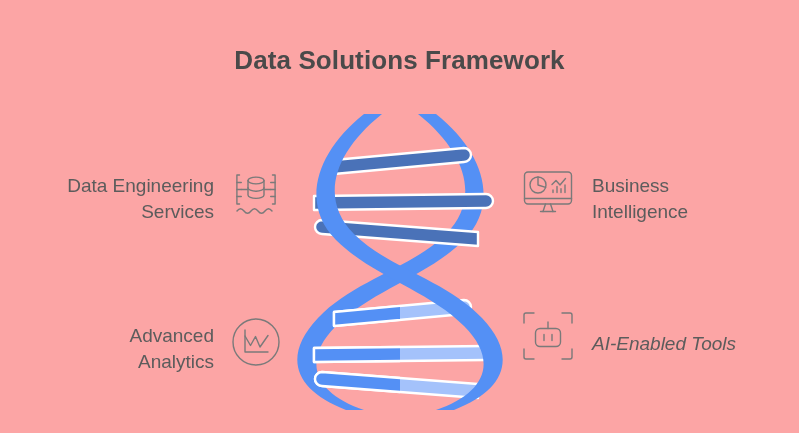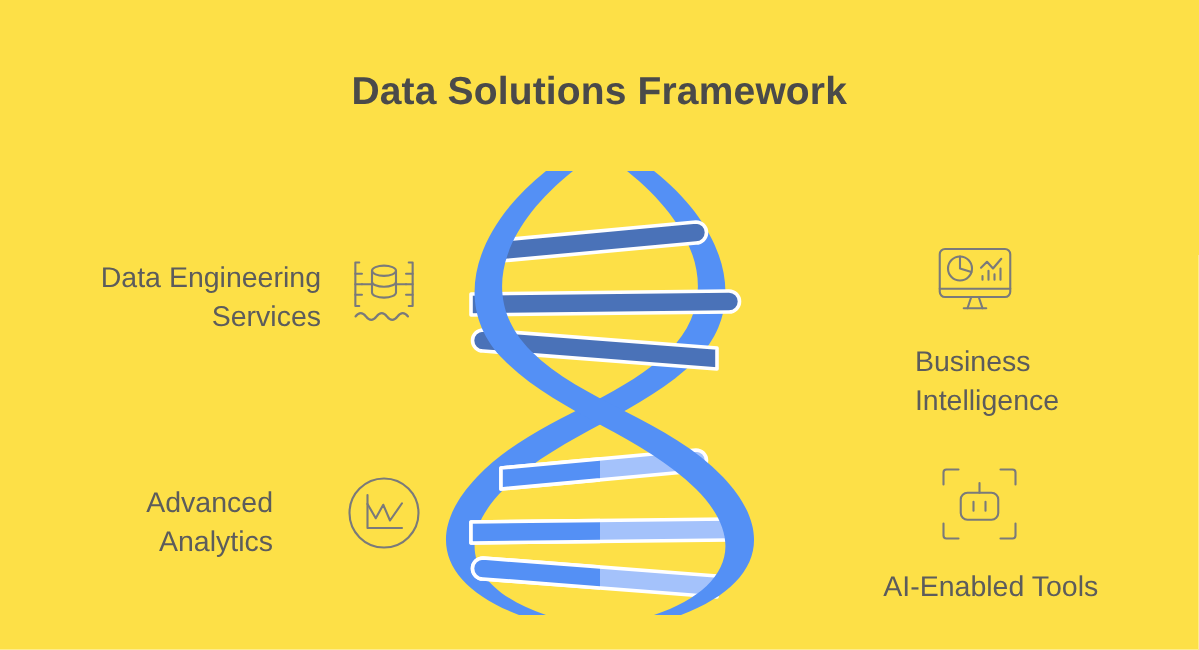--- a/index.html
+++ b/index.html
@@ -11,21 +11,21 @@
     width: 799px;
     height: 433px;
     font-family: "Liberation Sans", sans-serif;
     overflow: hidden;
     position: relative;
   }
 
   #slide {
     position: absolute;
     inset: 0;
-    background: #fde047;
+    background: #fca5a5;
   }
 
   
   #title {
     position: absolute;
     top: 45px;
     left: 0;
     width: 799px;
     text-align: center;
     font-size: 26px;
@@ -35,43 +35,43 @@
     white-space: nowrap;
   }
 
   
   .feature {
     position: absolute;
     display: flex;
     align-items: center;
   }
   .feature.left  { flex-direction: row; }
-  .feature.right { flex-direction: column; }
+  .feature.right { flex-direction: row; }
 
   .feature-label {
     font-size: 19px;
     line-height: 26px;
     color: #5c5c5c;
     white-space: pre-line;
     margin-top: 15px;
   }
   .feature.left .feature-label  { text-align: right;  margin-right: 14px; }
   .feature.right .feature-label { text-align: left;   margin-left: 16px; }
 
   .feature-icon {
     width: 56px;
     height: 56px;
     flex: 0 0 56px;
     display: block;
   }
 
   #feature-data-engineering { top: 158px; left: 24px;  width: 260px; justify-content: flex-end; }
-  #feature-advanced-analytics { top: 308px; left: 24px; width: 260px; justify-content: flex-end; gap: 32px; }
+  #feature-advanced-analytics { top: 308px; left: 24px; width: 260px; justify-content: flex-end; }
   #feature-business-intelligence { top: 158px; left: 520px; width: 260px; justify-content: flex-start; }
-  #feature-ai-tools { top: 308px; left: 520px; width: 265px; justify-content: flex-start; }
+  #feature-ai-tools { top: 308px; left: 520px; width: 265px; justify-content: flex-start; font-style: italic; }
 
   
   #helix {
     position: absolute;
     left: 288px;
     top: 112px;
     width: 224px;
     height: 300px;
   }
 </style>

